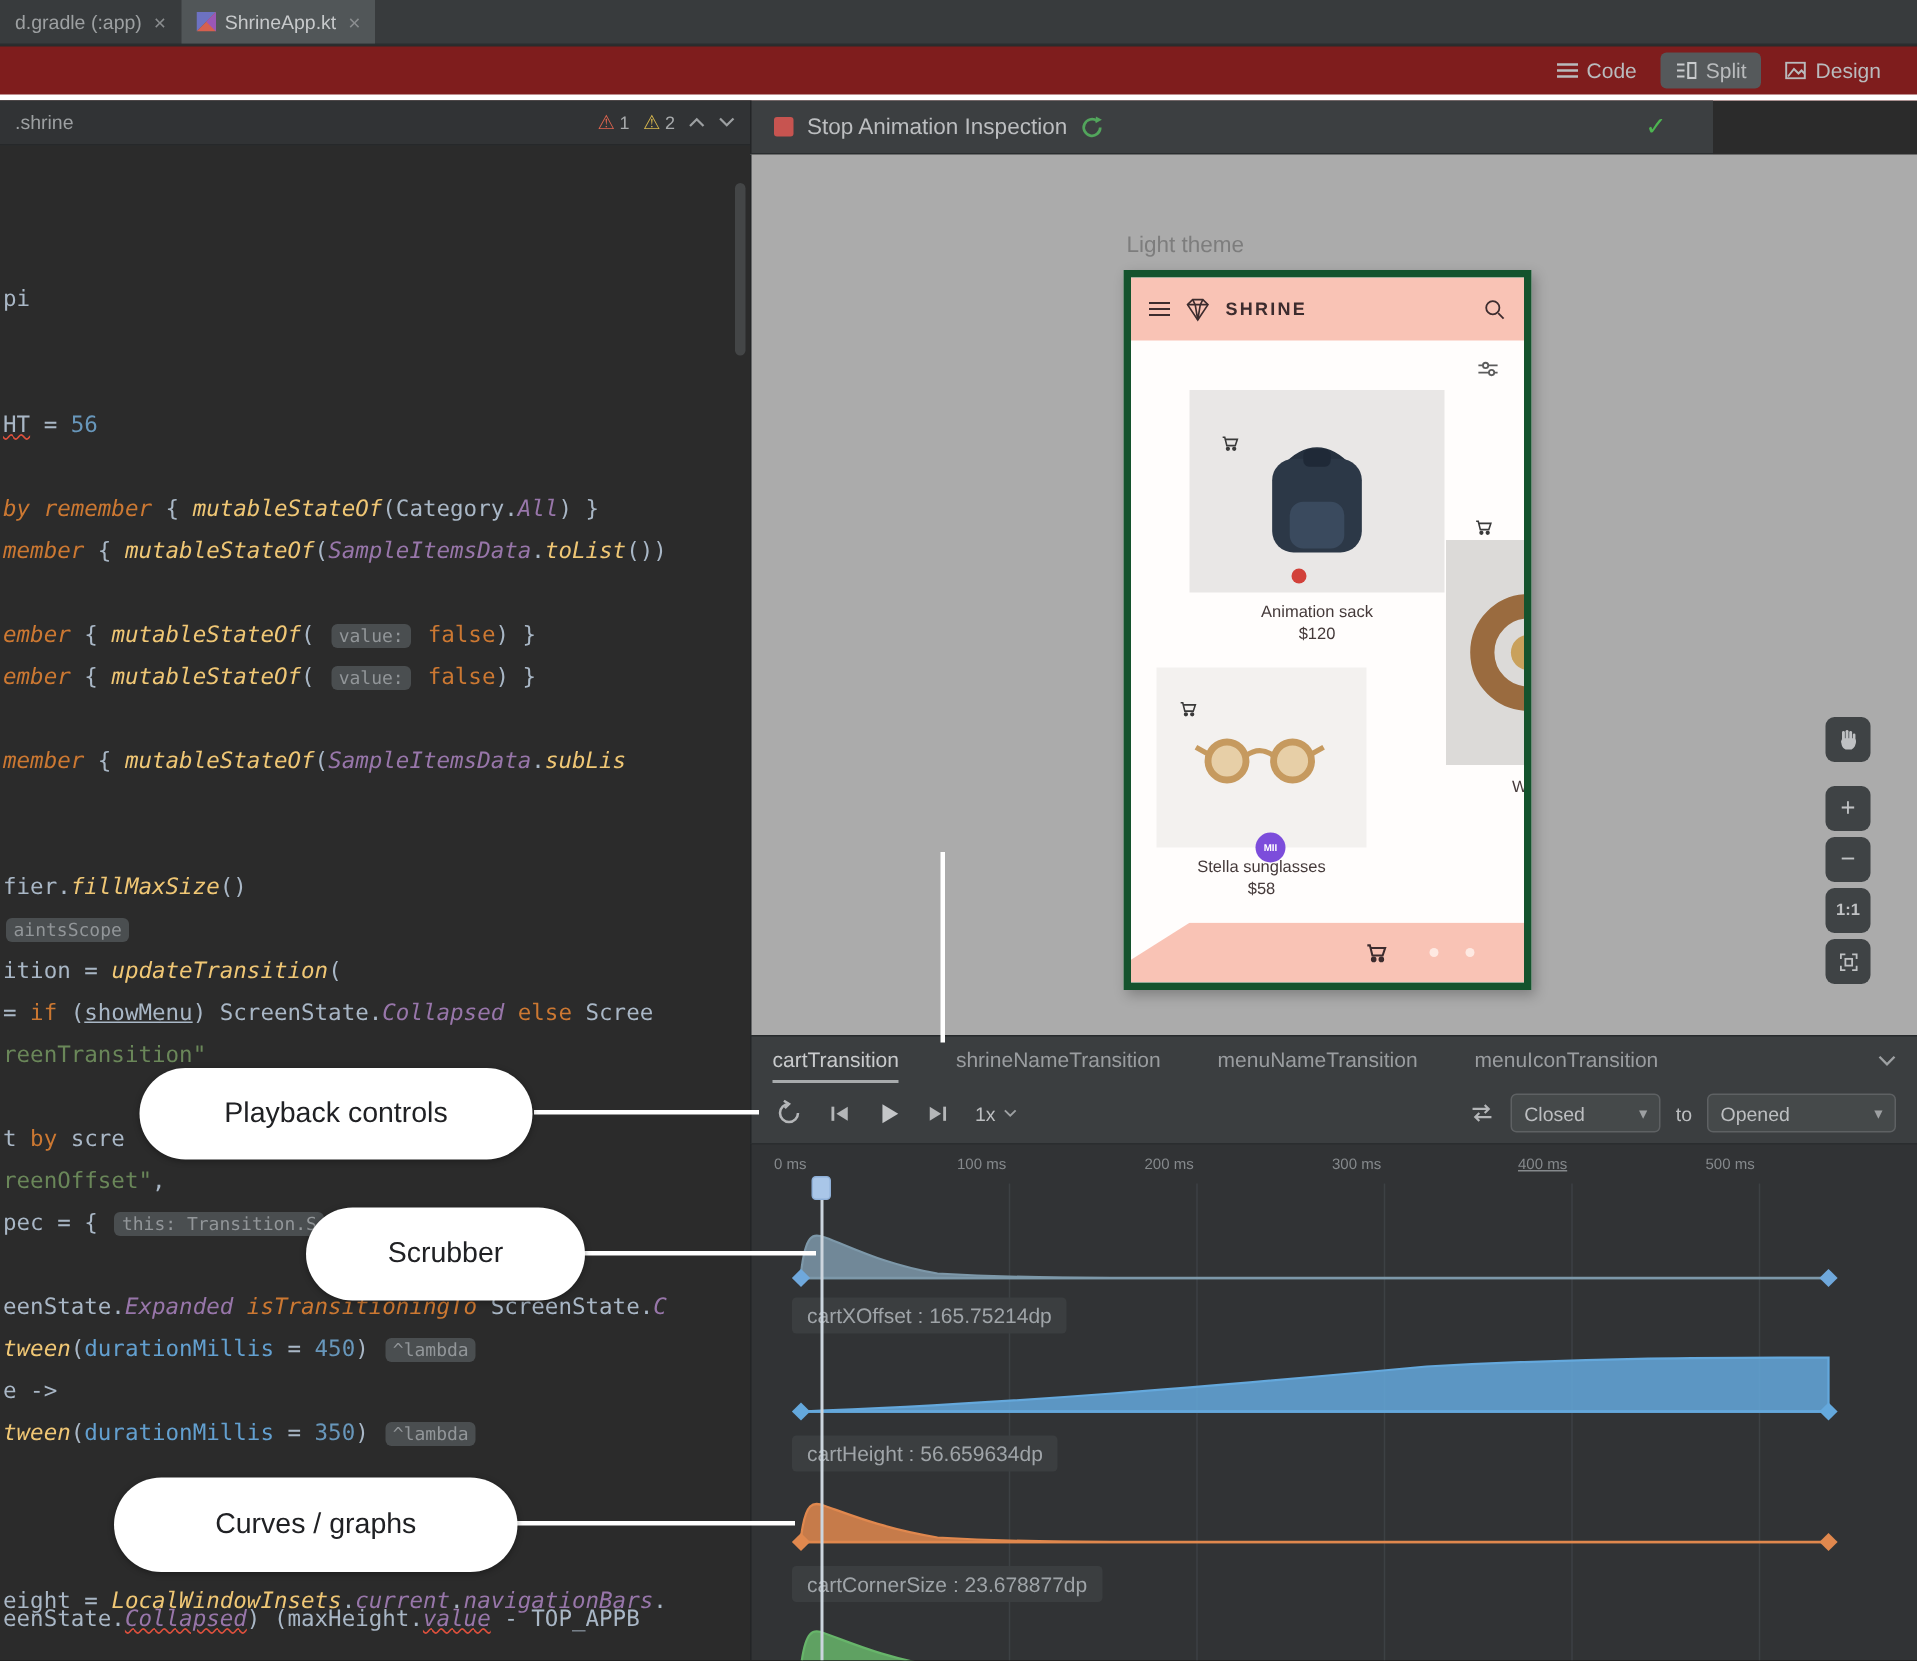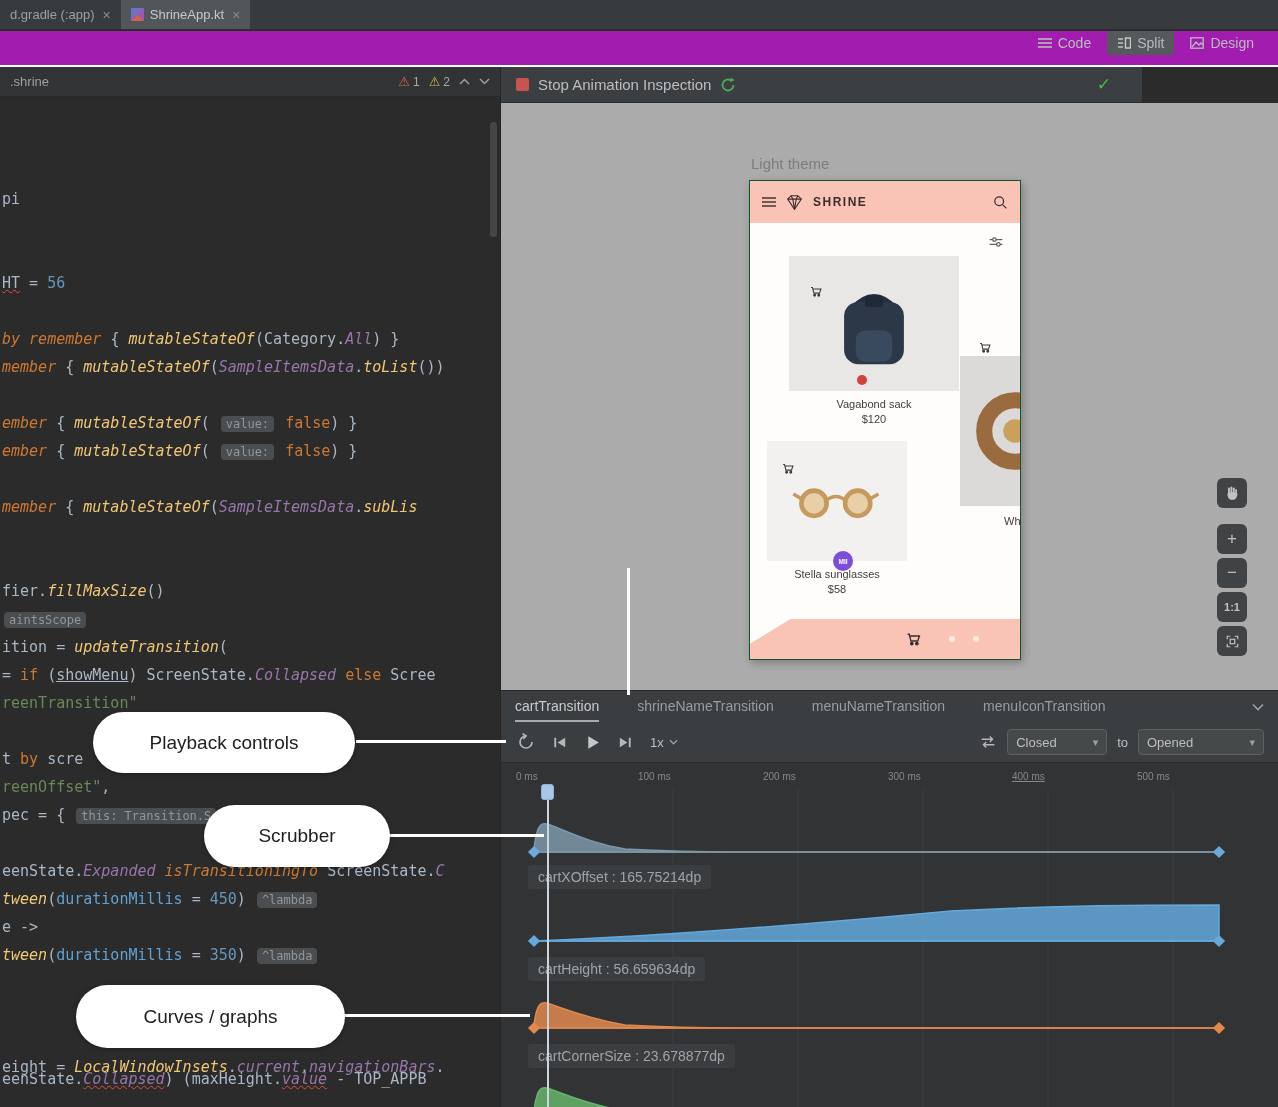--- a/index.html
+++ b/index.html
@@ -8,22 +8,22 @@
          font-family:"Liberation Sans",sans-serif;}
 
   
   .tabbar{position:absolute;left:0;top:0;width:100%;height:30px;background:#383b3d;
           display:flex;align-items:stretch;border-bottom:1px solid #2a2d2f}
   .tab{display:flex;align-items:center;gap:6px;padding:0 10px;font-size:13px;color:#9da0a2;cursor:default}
   .tab.active{background:#515658;color:#c7c9cb}
   .tab-close{color:#8a8d8f;font-size:14px;margin-left:2px}
 
   
-  .viewbar{position:absolute;left:0;top:31px;width:100%;height:36px;background:#a21caf;
-           display:flex;align-items:flex-start;justify-content:flex-end;padding-right:14px;border-bottom:2px solid #ffffff}
+  .viewbar{position:absolute;left:0;top:31px;width:100%;height:36px;background:#7f1d1d;
+           display:flex;align-items:center;justify-content:flex-end;padding-right:14px;border-bottom:4px solid #ffffff}
   .mode{display:flex;align-items:center;gap:6px;padding:4px 10px;border-radius:4px;color:#b9bbbd;font-size:14px;margin-left:6px}
   .mode.active{background:#55595b}
 
   
   .editor{position:absolute;left:0;top:67px;width:500px;height:1040px;background:#2b2b2b}
   .crumbbar{position:absolute;left:0;top:0;width:100%;height:30px;background:#313335;display:flex;
             align-items:center;padding:0 10px;font-size:13px;color:#9da0a2;border-bottom:1px solid #26282a}
   .inspect{margin-left:auto;display:flex;align-items:center;gap:9px}
   .insp-item{display:flex;align-items:center;gap:3px;font-size:12px;color:#a7aaac}
   .tri-err{color:#e0654f;font-size:13px}
@@ -51,21 +51,21 @@
   .stop-square{width:13px;height:13px;background:#c75450;border-radius:2px}
   .stop-label{font-size:15px;color:#bcbec0}
   .ok-check{margin-left:auto;color:#4db551;font-size:17px;margin-right:16px}
 
   
   .canvas{position:absolute;left:500px;top:103px;width:778px;height:587px;background:#ababab;border-left:1px solid #232527}
   .theme-label{position:absolute;left:250px;top:52px;font-size:15px;color:#7d7d7d}
 
   
   .phone{position:absolute;left:248px;top:77px;width:272px;height:480px;background:#fffdfc;
-         border:1px solid #14532d;box-shadow:2px 3px 8px rgba(0,0,0,.25);overflow:hidden}
+         border:5px solid #14532d;box-shadow:2px 3px 8px rgba(0,0,0,.25);overflow:hidden}
   .ph-appbar{position:absolute;left:0;top:0;width:100%;height:42px;background:#f9c3b5;display:flex;align-items:center;padding:0 12px;gap:8px}
   .ph-title{font-size:12px;font-weight:bold;letter-spacing:1.5px;color:#3d2c2e}
   .ph-search{margin-left:auto;display:flex}
   .ph-filter{position:absolute;right:16px;top:54px;display:flex}
   .card{position:absolute;text-align:center}
   .ph-img{position:relative;display:flex;align-items:center;justify-content:center}
   .cart-ic{position:absolute;display:flex}
   .ph-name{font-size:11px;color:#453a3a;margin-top:7px}
   .ph-price{font-size:11px;color:#453a3a;margin-top:3px}
   .red-dot{position:absolute;width:10px;height:10px;border-radius:50%;background:#d2413a}
@@ -277,21 +277,21 @@
               </svg>
           </span>
           <svg width="78" height="92" viewBox="0 0 60 70">
             <path d="M14 24 Q30 6 46 24" stroke="#26313f" fill="none" stroke-width="6"></path>
             <rect x="7" y="18" width="46" height="48" rx="11" fill="#2c3847"></rect>
             <rect x="16" y="40" width="28" height="24" rx="7" fill="#3a4a5e"></rect>
             <rect x="23" y="13" width="14" height="9" rx="3" fill="#1f2937"></rect>
           </svg>
           <span class="red-dot" style="left:68px;top:119px"></span>
         </div>
-        <div class="ph-name">Vagabond sack</div>
+        <div class="ph-name">Animation sack</div>
         <div class="ph-price">$120</div>
       </div>
 
       <div class="card" style="left:210px;top:155px;width:120px;text-align:left">
         <span class="cart-ic" style="left:18px;top:4px">
           <svg width="14" height="14" viewBox="0 0 20 20" fill="none" stroke="#3a3a3a" stroke-width="1.5">
               <path d="M3 5 h2 l2 8 h8 l2 -6 h-11"></path>
               <circle cx="8" cy="16" r="1.3" fill="#3a3a3a"></circle>
               <circle cx="14" cy="16" r="1.3" fill="#3a3a3a"></circle>
             </svg>

